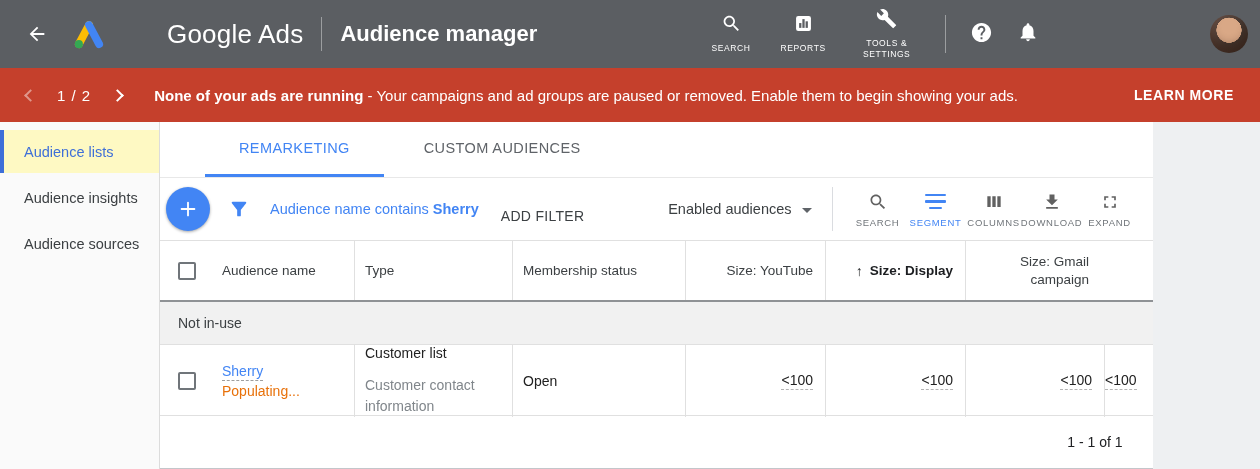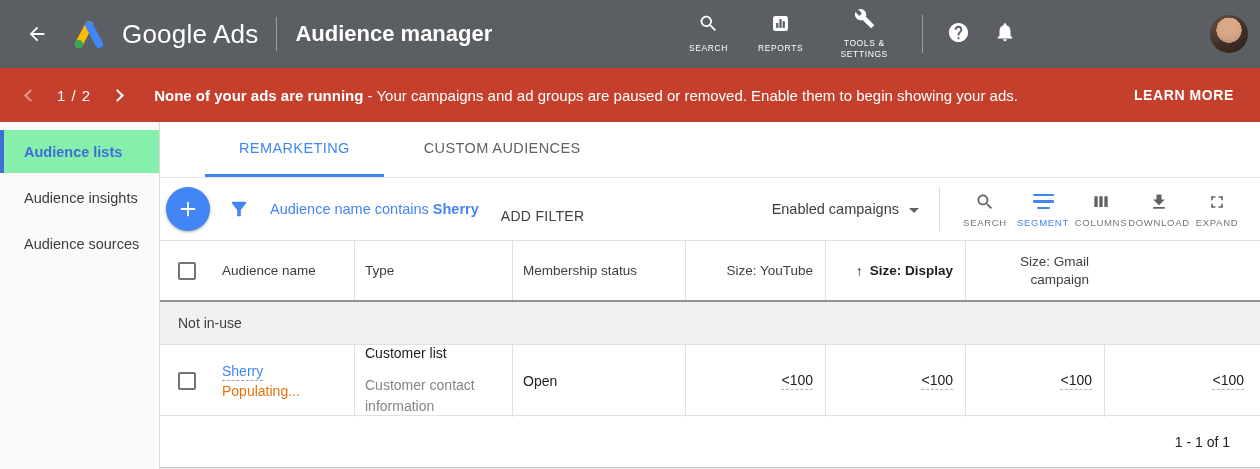--- a/index.html
+++ b/index.html
@@ -2,21 +2,21 @@
 <html><head>
 <meta charset="utf-8">
 <style>
   * { margin:0; padding:0; box-sizing:border-box; }
   html,body { width:1260px; height:469px; overflow:hidden; background:#fff;
     font-family:"Liberation Sans","DejaVu Sans",sans-serif; }
 
   
   .topbar { height:68px; background:#5b5e62; display:flex; align-items:center; padding:0 0 0 20px; }
   .back-btn { width:34px; height:34px; display:flex; align-items:center; justify-content:center; cursor:pointer; }
-  .brand { display:flex; align-items:center; margin-left:14px; cursor:pointer; }
+  .brand { display:flex; align-items:center; margin-left:14px; cursor:pointer;gap:45px; }
   .brand-name { color:#fff; font-size:26px; margin-left:12px; letter-spacing:.2px; }
   .tb-divider { width:1px; height:34px; background:rgba(255,255,255,.4); margin:0 18px; }
   .page-title { color:#fff; font-size:22px; font-weight:700; }
   .tb-right { display:flex; align-items:center; margin-left:auto; }
   .tb-nav-item { display:flex; flex-direction:column; align-items:center; justify-content:center;
     padding:0 15px; cursor:pointer; }
   .tb-nav-item .lbl { color:#fff; font-size:8.5px; font-weight:500; letter-spacing:.6px; margin-top:5px;
     text-align:center; line-height:1.3; max-width:62px; }
   .tb-divider2 { width:1px; height:38px; background:rgba(255,255,255,.4); margin:0 12px; }
   .tb-round { margin:0 12px; cursor:pointer; display:flex; align-items:center; }
@@ -34,24 +34,24 @@
   .pager { font-size:15px; font-weight:500; margin:0 22px; letter-spacing:1px; }
   .banner-msg { font-size:15px; margin-left:32px; }
   .banner-msg b { font-weight:700; }
   .learn-more { margin-left:auto; font-size:14px; font-weight:600; letter-spacing:.6px; cursor:pointer; }
 
   
   .main { height:347px; display:flex; background:#eef0f2; }
   .sidebar { width:160px; background:#fafafa; border-right:1px solid #dcdcdc; padding-top:8px; flex:none; }
   .side-item { height:43px; display:flex; align-items:center; padding-left:24px; font-size:14.5px;
     color:#3c4043; cursor:pointer; margin-bottom:3px; }
-  .side-item.selected { background:#86efac; border-left:4px solid #3e6fd8; padding-left:20px;
-    color:#3e6fd8; font-weight:700; }
-
-  .content { flex:1; display:flex; flex-direction:column; }
+  .side-item.selected { background:#fef9c3; border-left:4px solid #3e6fd8; padding-left:20px;
+    color:#3e6fd8; font-weight:400; }
+
+  .content { flex:1; display:flex; }
   .card { background:#fff; border-bottom:1px solid #c3c6ca; }
 
   
   .tabs { height:56px; display:flex; align-items:stretch; border-bottom:1px solid #e8e8e8; padding-left:45px; }
   .tab { display:flex; align-items:center; padding:0 34px; font-size:14.5px; font-weight:500;
     letter-spacing:.4px; color:#5f6368; cursor:pointer; border-bottom:3px solid transparent; margin-right:6px; }
   .tab.active { color:#4285f4; border-bottom-color:#4285f4; }
 
   
   .toolbar { height:62px; display:flex; align-items:center; padding:0 14px 0 6px; }
@@ -200,21 +200,21 @@
         <div class="funnel">
           <svg width="22" height="22" viewBox="0 0 24 24">
               <path d="M4.25 5.61C6.27 8.2 10 13 10 13v6c0 .55.45 1 1 1h2c.55 0 1-.45 1-1v-6s3.72-4.8 5.74-7.39c.51-.66.04-1.61-.79-1.61H5.04c-.83 0-1.3.95-.79 1.61z" fill="#4285f4"></path>
             </svg>
         </div>
         <div class="filter-chip"><span>Audience name contains </span><b>Sherry</b></div>
         <div class="add-filter">ADD FILTER</div>
 
         <div class="tbar-right">
           <div class="aud-dropdown">
-            <span>Enabled campaigns</span>
+            <span>Enabled audiences</span>
             <span class="caret-down"></span>
           </div>
           <div class="tbar-divider"></div>
 
           <div class="icon-btn">
             <span class="ic">
               <svg width="20" height="20" viewBox="0 0 24 24">
                   <path d="M15.5 14h-.79l-.28-.27C15.41 12.59 16 11.11 16 9.5 16 5.91 13.09 3 9.5 3S3 5.91 3 9.5 5.91 16 9.5 16c1.61 0 3.09-.59 4.23-1.57l.27.28v.79l5 4.99L20.49 19l-4.99-5zm-6 0C7.01 14 5 11.99 5 9.5S7.01 5 9.5 5 14 7.01 14 9.5 11.99 14 9.5 14z" fill="#616161"></path>
                 </svg>
             </span>

